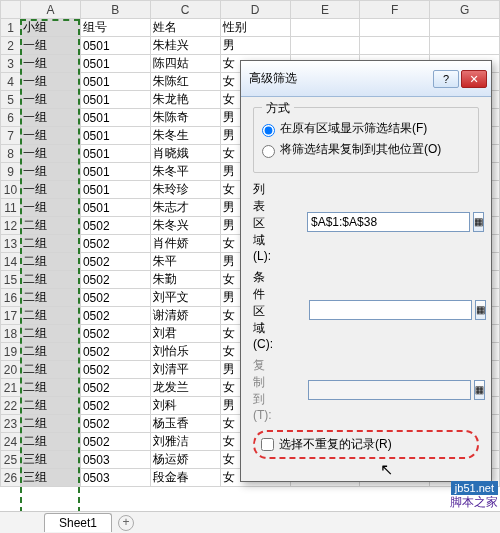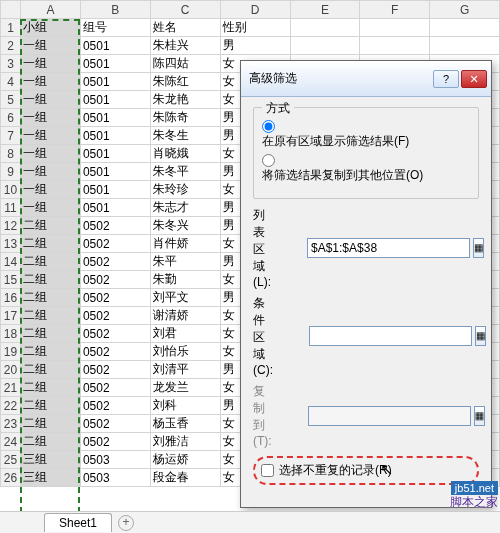--- a/index.html
+++ b/index.html
@@ -24,21 +24,21 @@
 
 .dlg { position: absolute; top: 60px; left: 240px; width: 252px; background: #f0f0f0; border: 1px solid #666; box-shadow: 3px 3px 8px rgba(0,0,0,.3); }
 .titlebar { height: 36px; background: linear-gradient(#fff,#d9e6f7); border-bottom: 1px solid #9fb9d8; display: flex; align-items: center; padding: 0 4px; }
 .titlebar .t { flex: 1; font-size: 12px; padding-left: 4px; color: #000; }
 .tbtn { width: 26px; height: 18px; border: 1px solid #8aa8cc; background: linear-gradient(#f5faff,#d5e5f7); margin-left: 2px; text-align: center; font-size: 11px; line-height: 16px; border-radius: 2px; }
 .tbtn.close { background: linear-gradient(#e57373,#c62828); color: #fff; border-color: #a02020; }
 
 .dlg-body { padding: 10px 12px 12px; }
 .grp { border: 1px solid #c8c8c8; border-radius: 2px; padding: 8px 8px 10px; margin-bottom: 8px; position: relative; }
 .grp-title { position: absolute; top: -8px; left: 8px; background: #f0f0f0; padding: 0 4px; font-size: 12px; }
-.radio-row { display: flex; align-items: flex-start; margin: 4px 0; font-size: 12px; flex-direction: column; }
+.radio-row { display: flex; align-items: flex-end; margin: 4px 0; font-size: 12px; }
 .radio-row input { margin-right: 5px; }
 
 .field-row { display: flex; align-items: center; margin: 6px 0; font-size: 12px; }
 .field-row .lbl { width: 72px; }
 .field-row input[type=text] { flex: 1; height: 20px; border: 1px solid #7a9ac0; padding: 0 3px; font-size: 12px; background: #fff; margin-left: 36px; }
 .field-row input[disabled] { background: #f5f5f5; color: #888; }
 .ref-btn { width: 20px; height: 20px; border: 1px solid #7a9ac0; background: linear-gradient(#fdfdfd,#e3ecf7); margin-left: 3px; text-align: center; font-size: 10px; line-height: 18px; }
 
 .check-row { display: flex; align-items: center; margin: 8px 0 10px; padding: 4px 6px; font-size: 12px; }
 .check-row input { margin-right: 5px; }

